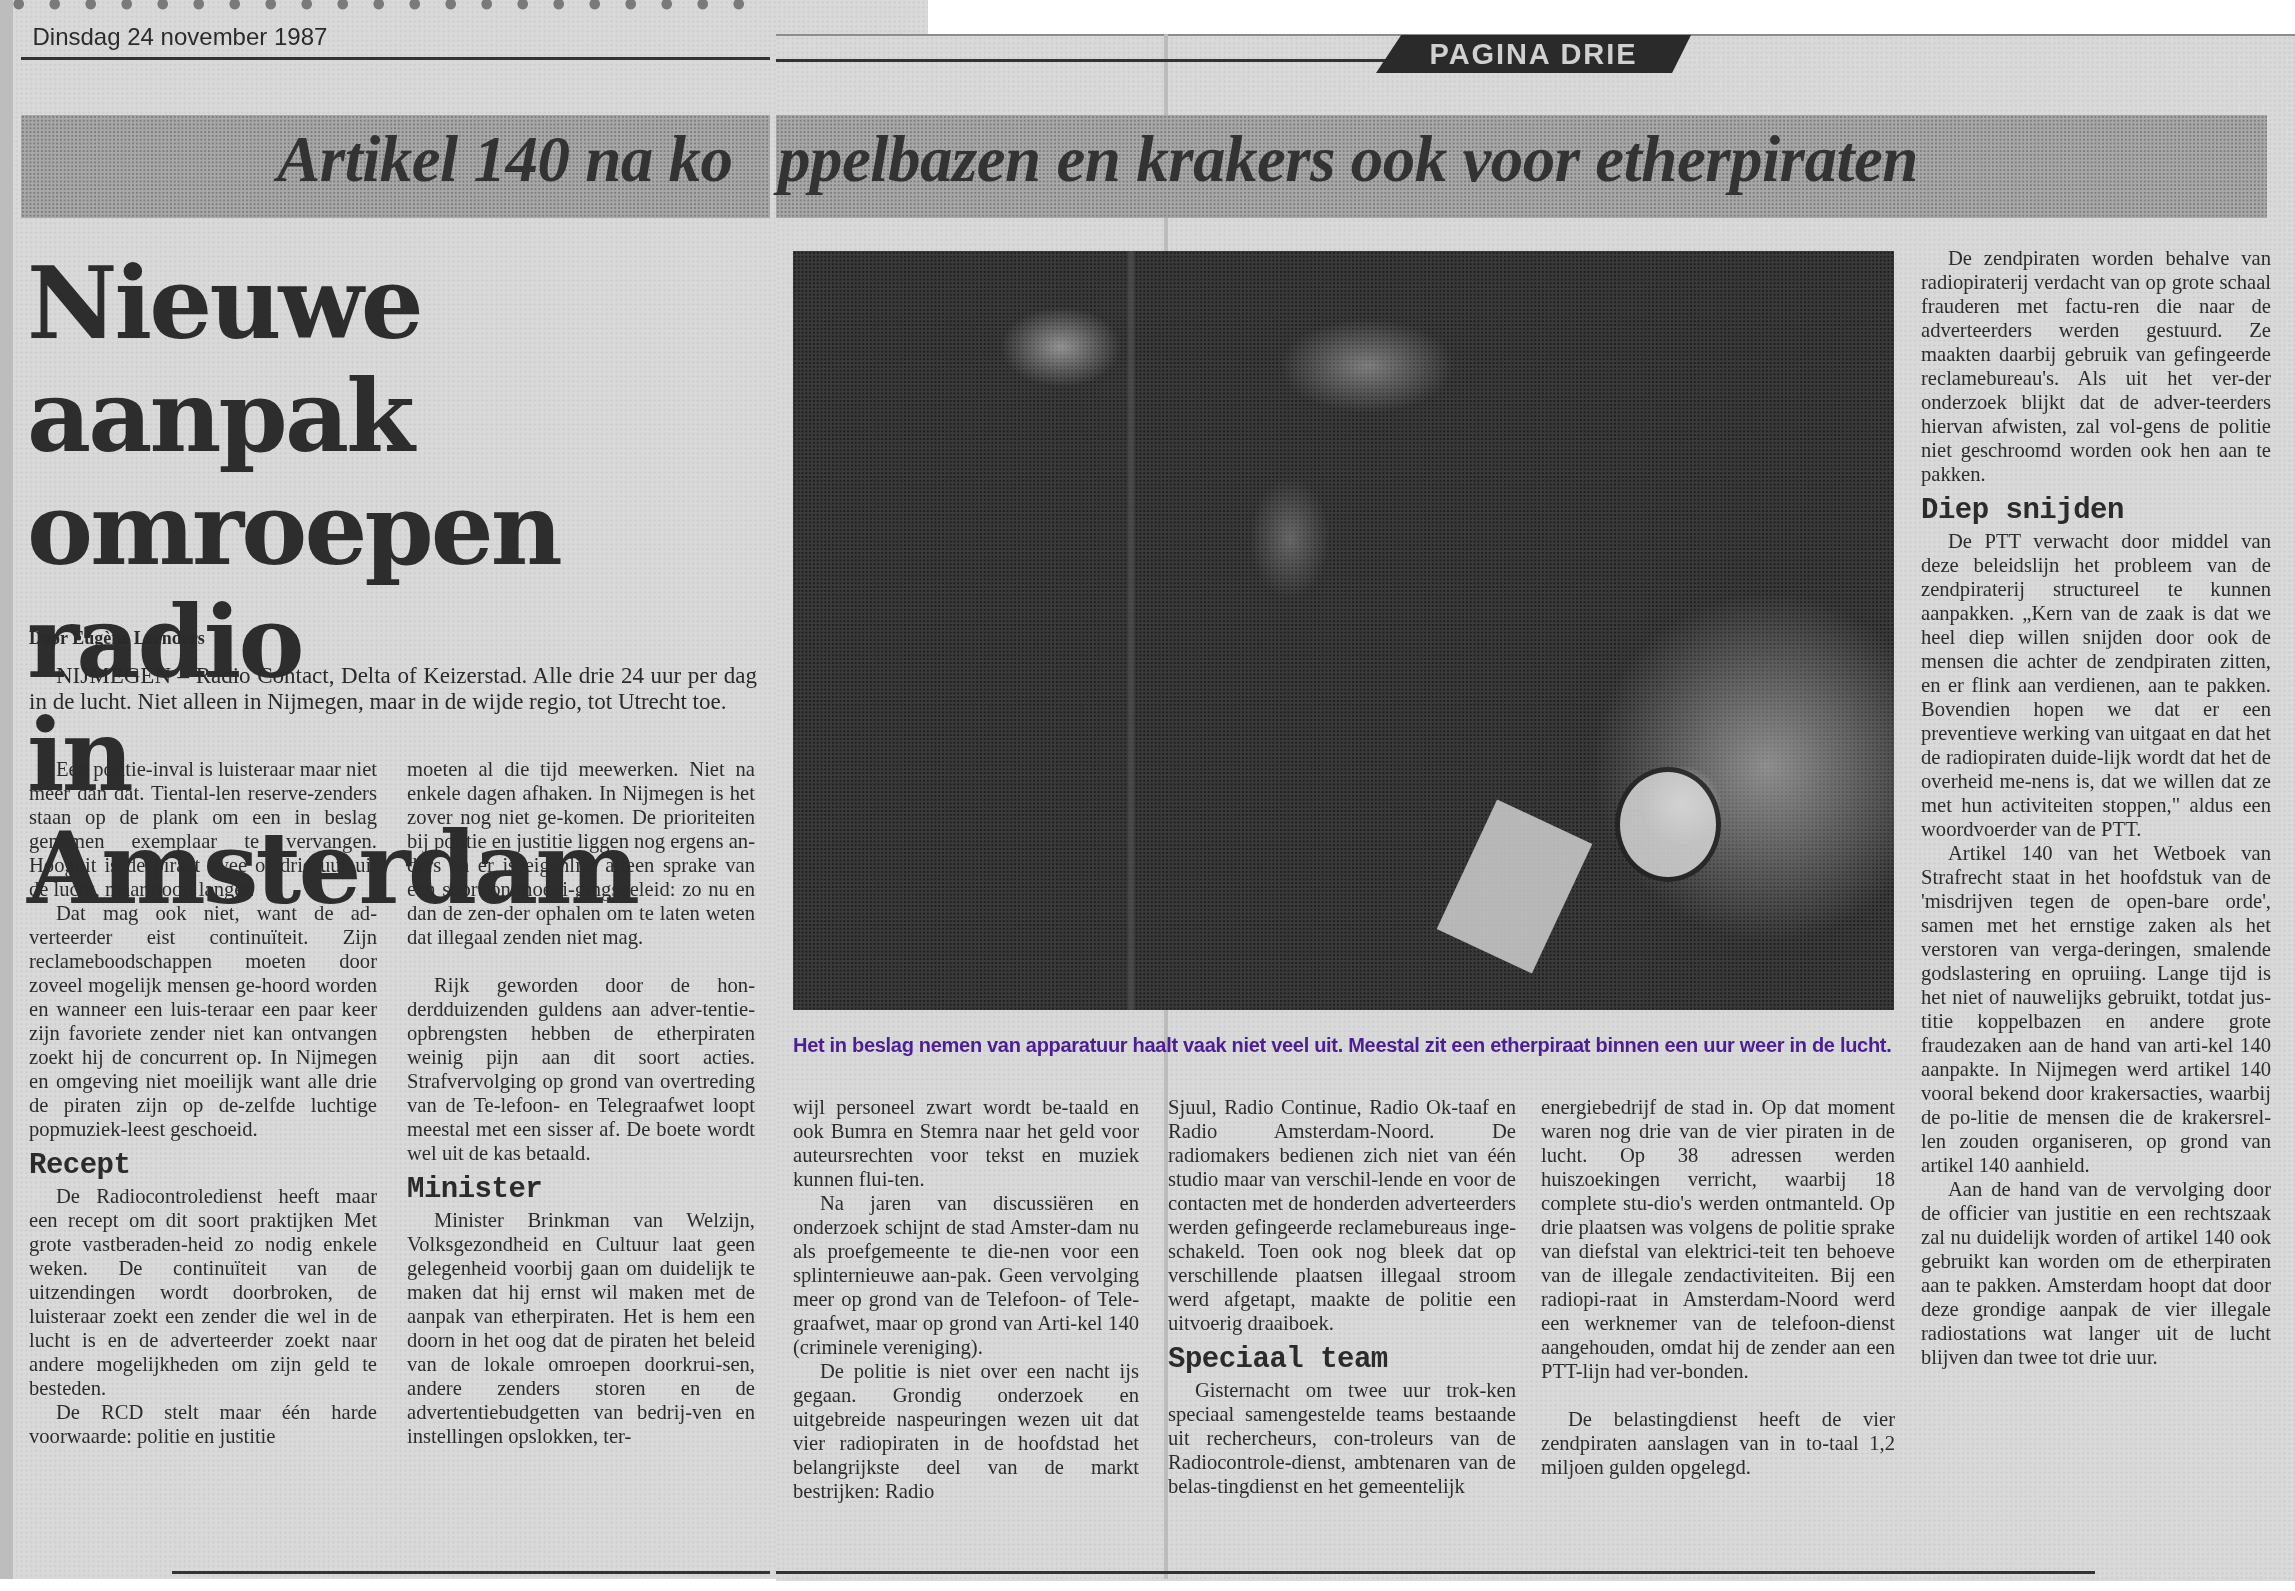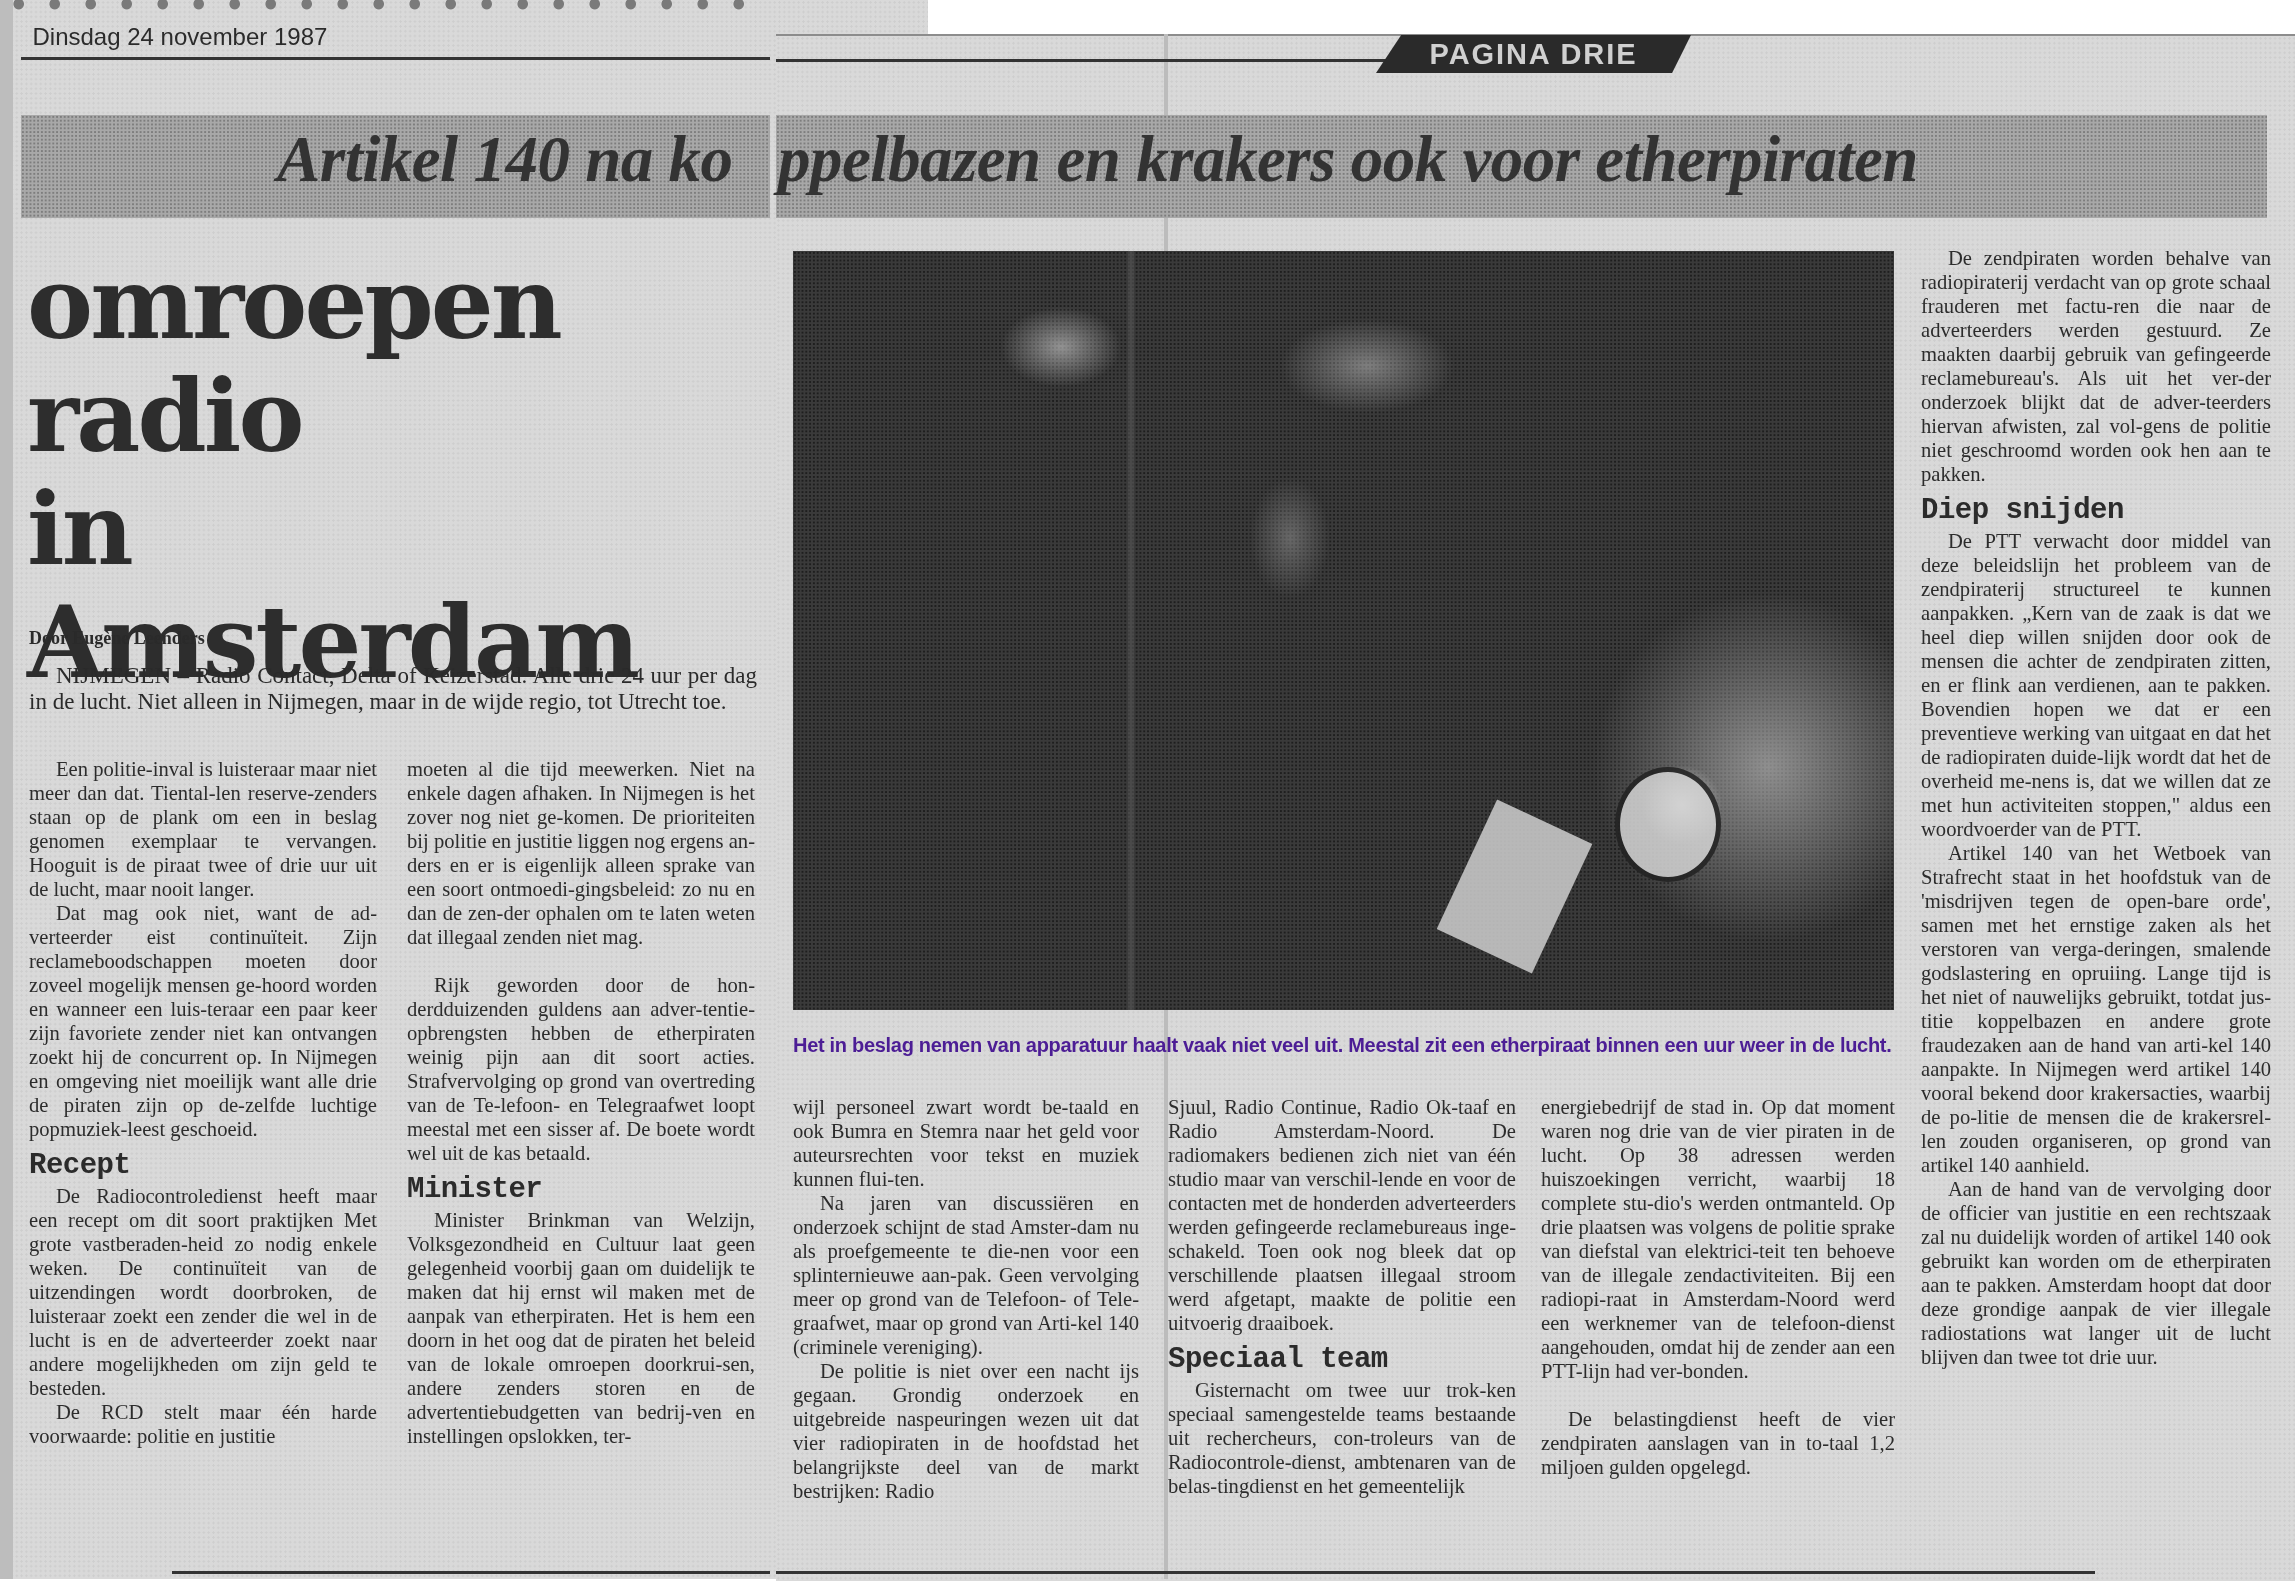--- a/index.html
+++ b/index.html
@@ -107,20 +107,21 @@
 <div id="clip-left" class="clip">
   <div class="clip-left-edge"></div>
   <div class="spiral"></div>
   <div class="dateline">Dinsdag 24 november 1987</div>
   <div class="rule" style="left:21px; top:57px; width:749px;"></div>
 
   <div class="kicker-band" style="left:21px; width:749px;"></div>
   <div class="kicker-text" style="left:277px;">Artikel 140 na ko</div>
 
   <div class="headline">
+    <div>Nieuwe aanpak</div>
     <div>omroepen radio</div>
     <div>in Amsterdam</div>
   </div>
 
   <div class="byline">Door Eugène Leenders</div>
   <div class="intro">NIJMEGEN – Radio Contact, Delta of Keizerstad. Alle drie 24 uur per dag in de lucht. Niet alleen in Nijmegen, maar in de wijde regio, tot Utrecht toe.</div>
 
   <div class="col" style="left:29px; top:757px; width:348px;">
     <p>Een politie-inval is luisteraar maar niet meer dan dat. Tiental-len reserve-zenders staan op de plank om een in beslag genomen exemplaar te vervangen. Hooguit is de piraat twee of drie uur uit de lucht, maar nooit langer.</p>
     <p>Dat mag ook niet, want de ad-verteerder eist continuïteit. Zijn reclameboodschappen moeten door zoveel mogelijk mensen ge-hoord worden en wanneer een luis-teraar een paar keer zijn favoriete zender niet kan ontvangen zoekt hij de concurrent op. In Nijmegen en omgeving niet moeilijk want alle drie de piraten zijn op de-zelfde luchtige popmuziek-leest geschoeid.</p>

